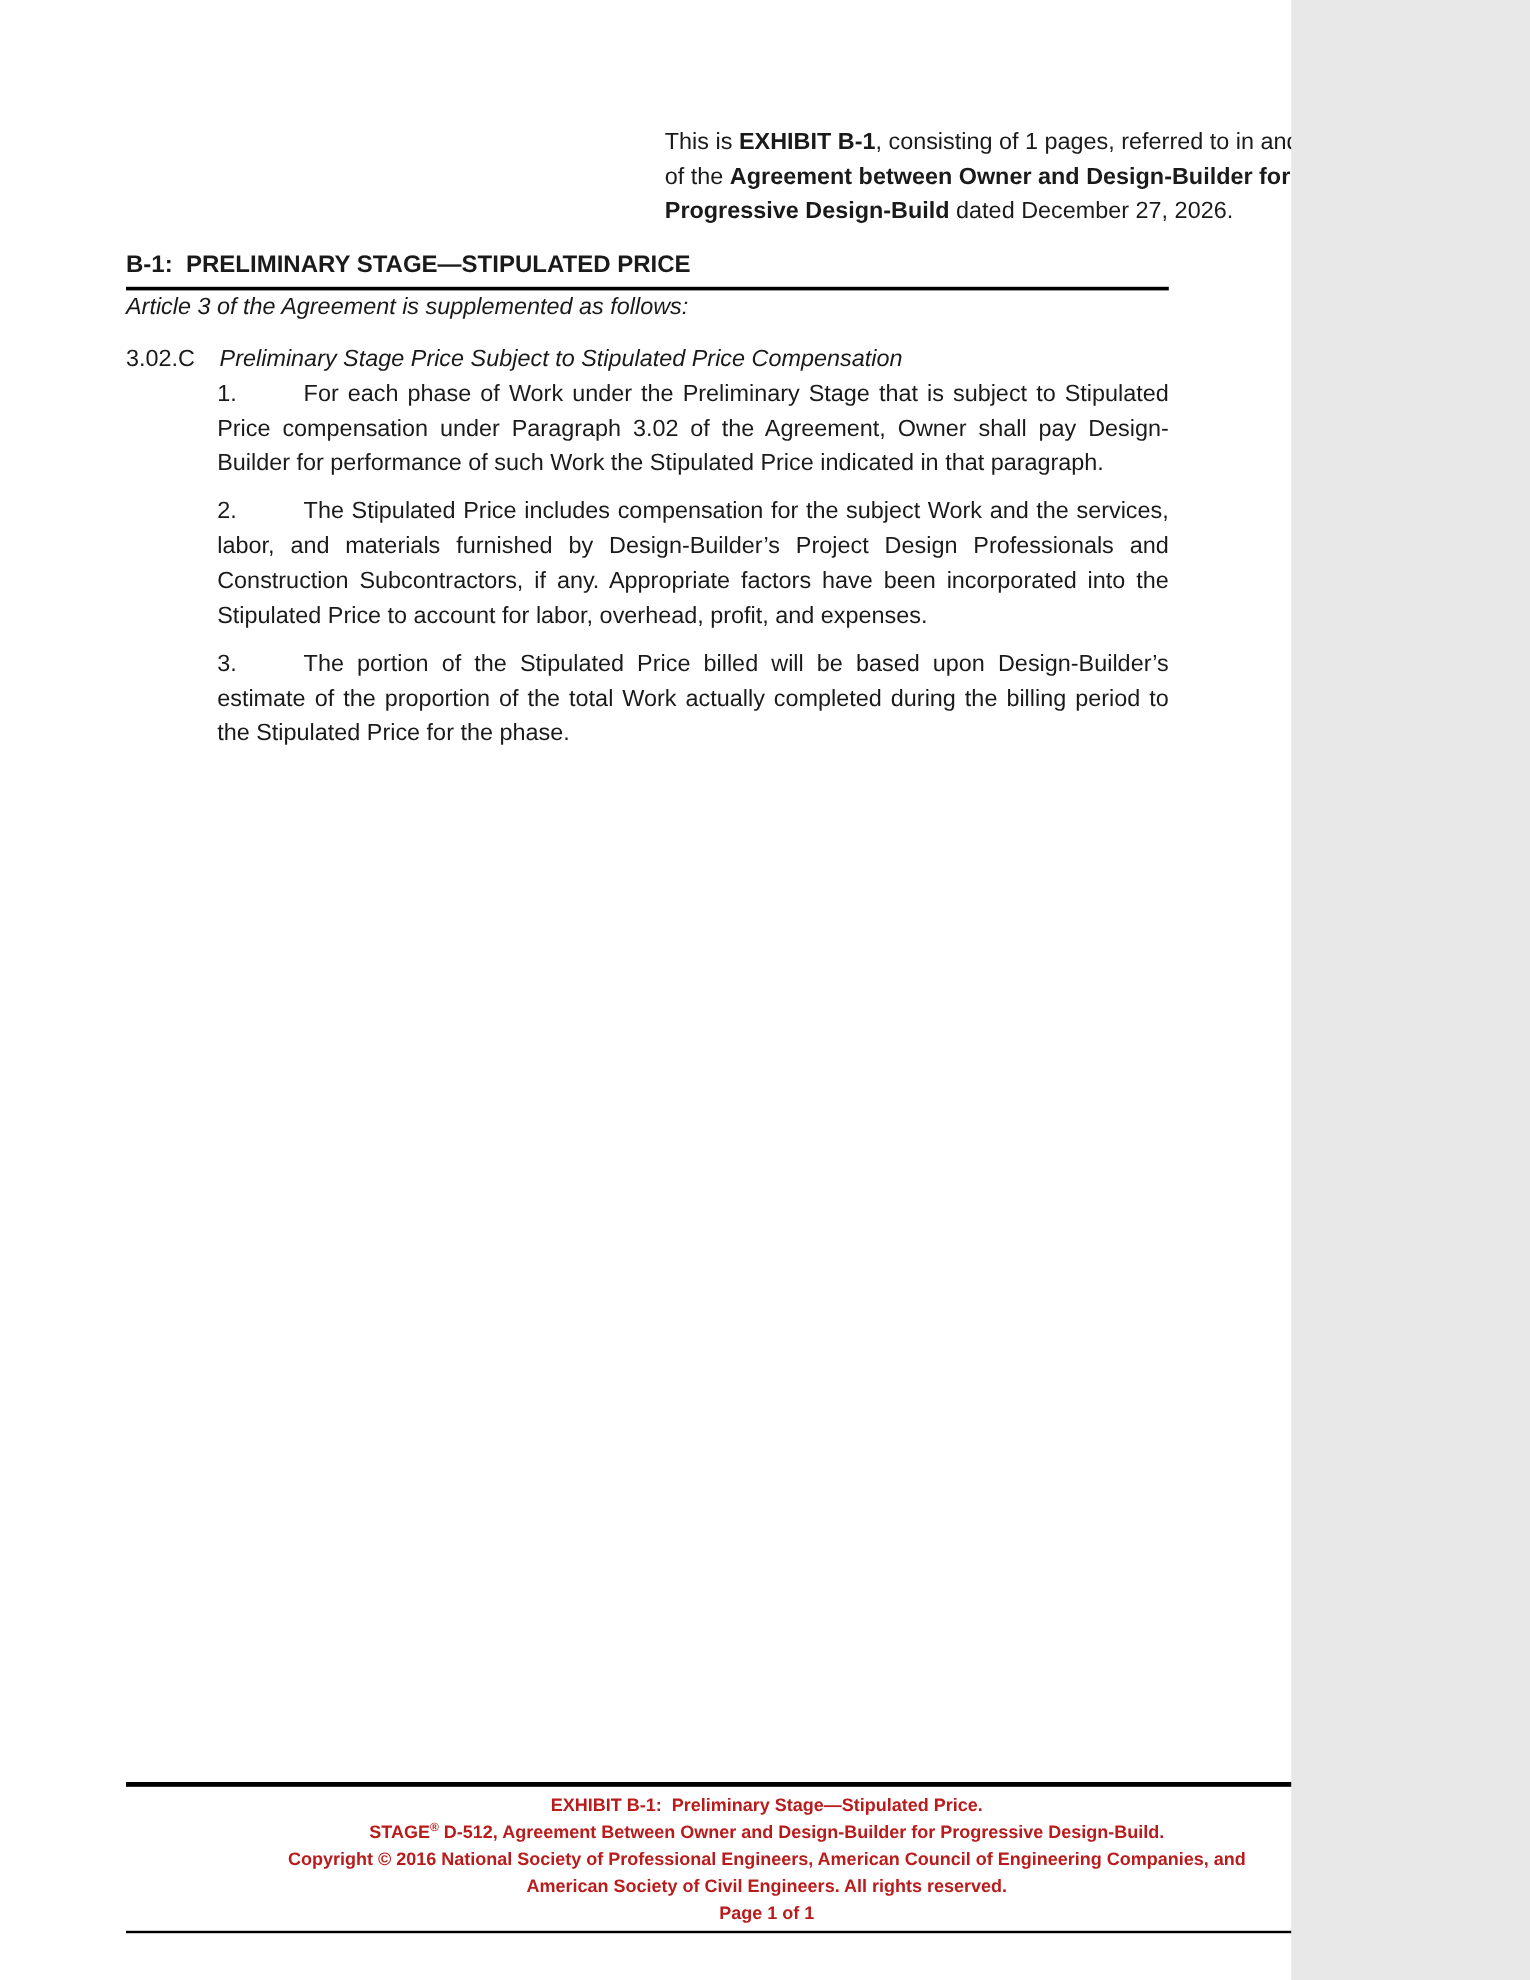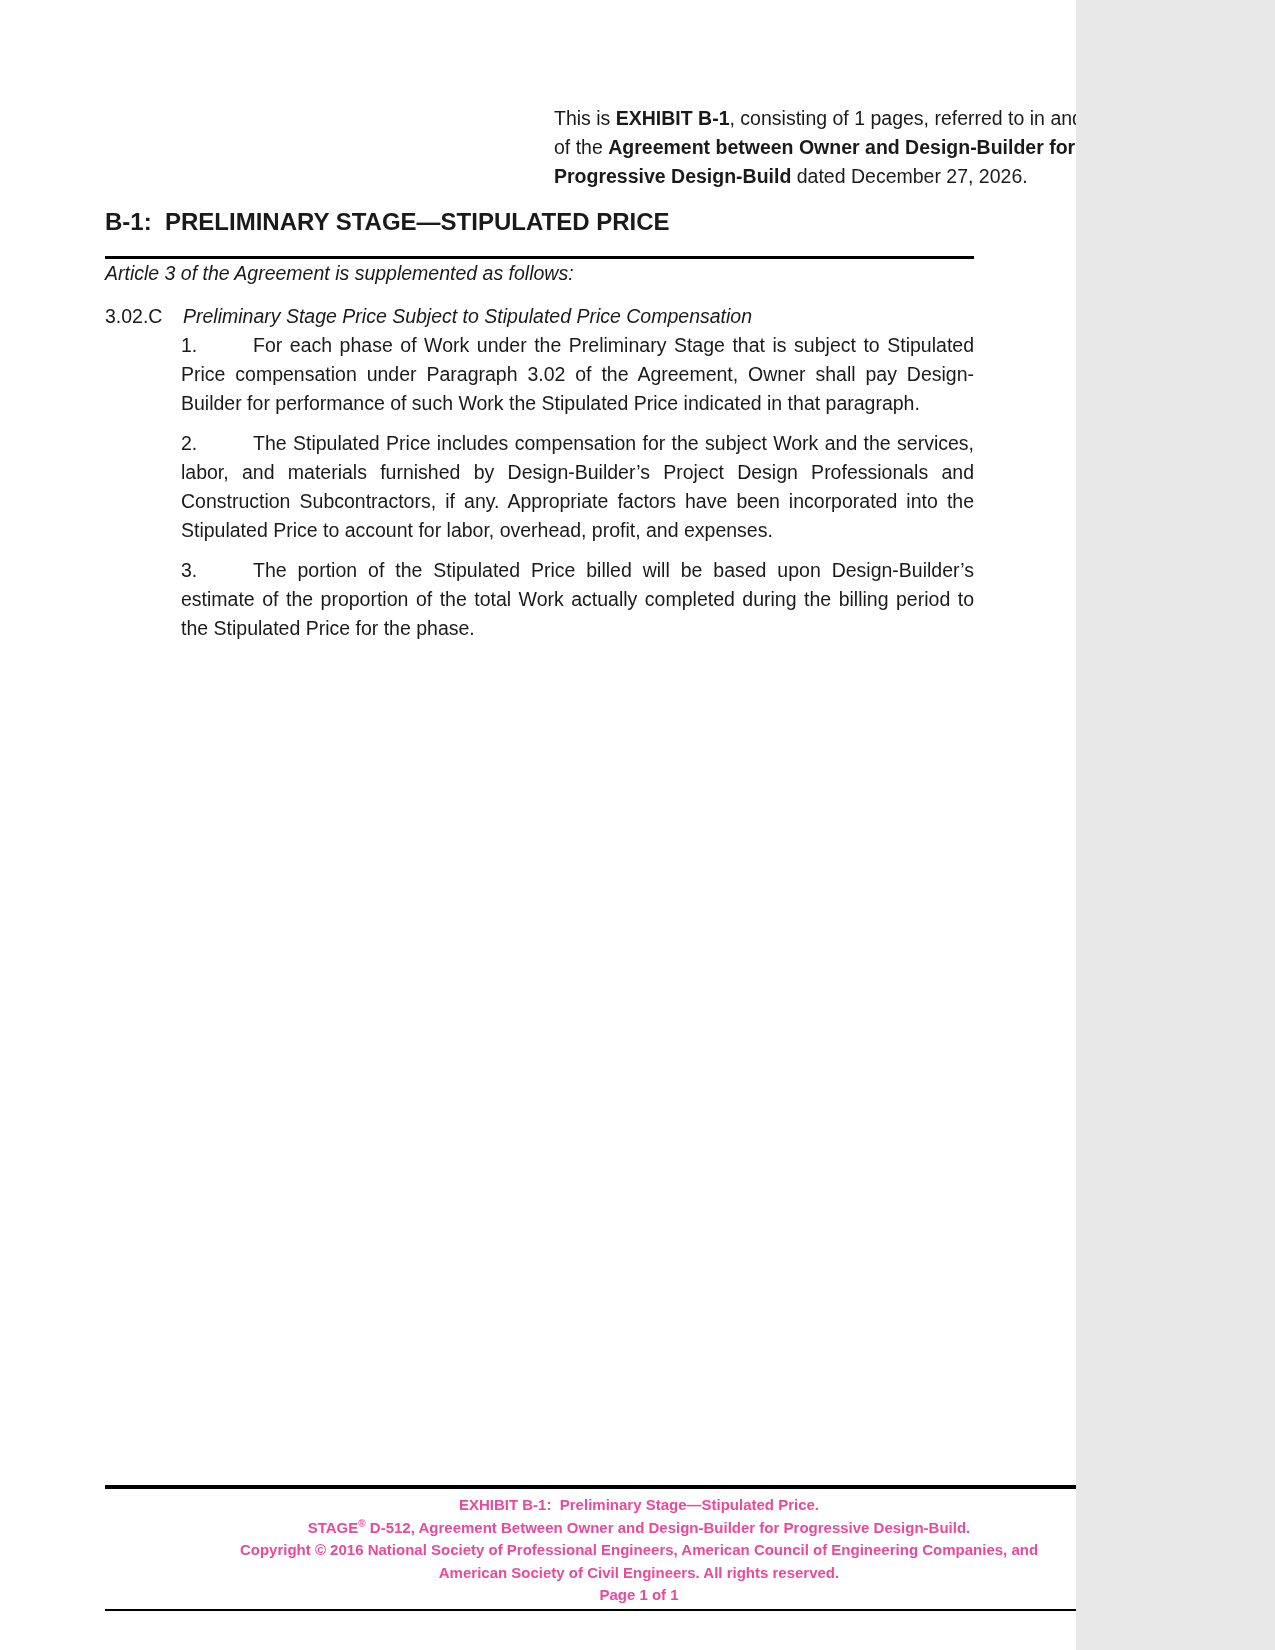--- a/index.html
+++ b/index.html
@@ -16,26 +16,26 @@
     overflow:hidden;
   }
   .b { font-weight:bold; }
   .exhibit-note {
     margin-left:449px;
     width:616px;
   }
   .note-line { white-space:nowrap; }
   .heading {
     margin-top:16px;
-    font-size:24px;
+    font-size:20px;
     font-weight:bold;
     line-height:29px;
     white-space:pre-wrap;
     border-bottom:3px solid #000000;
-    padding-bottom:20px;
+    padding-bottom:3px;
   }
   .intro {
     margin-top:0;
     font-style:italic;
   }
   .clause { margin-top:14px; }
   .clause-num {
     display:inline-block;
     width:78px;
     font-style:normal;
@@ -52,21 +52,21 @@
     width:72px;
   }
   .footer {
     position:absolute;
     left:105px;
     top:1485px;
     width:1068px;
     font-size:15px;
     line-height:22.5px;
     font-weight:bold;
-    color:#ec4899;
+    color:#b91c1c;
   }
   .rule-top { border-top:4px solid #000000; margin-bottom:5px; }
   .fline { text-align:center; white-space:pre-wrap; }
   .fline sup { font-size:10px; vertical-align:super; line-height:0; }
   .fpage { text-align:center; }
   .rule-bottom { border-top:2px solid #000000; margin-top:2px; }
 </style>
 </head>
 <body>
 

